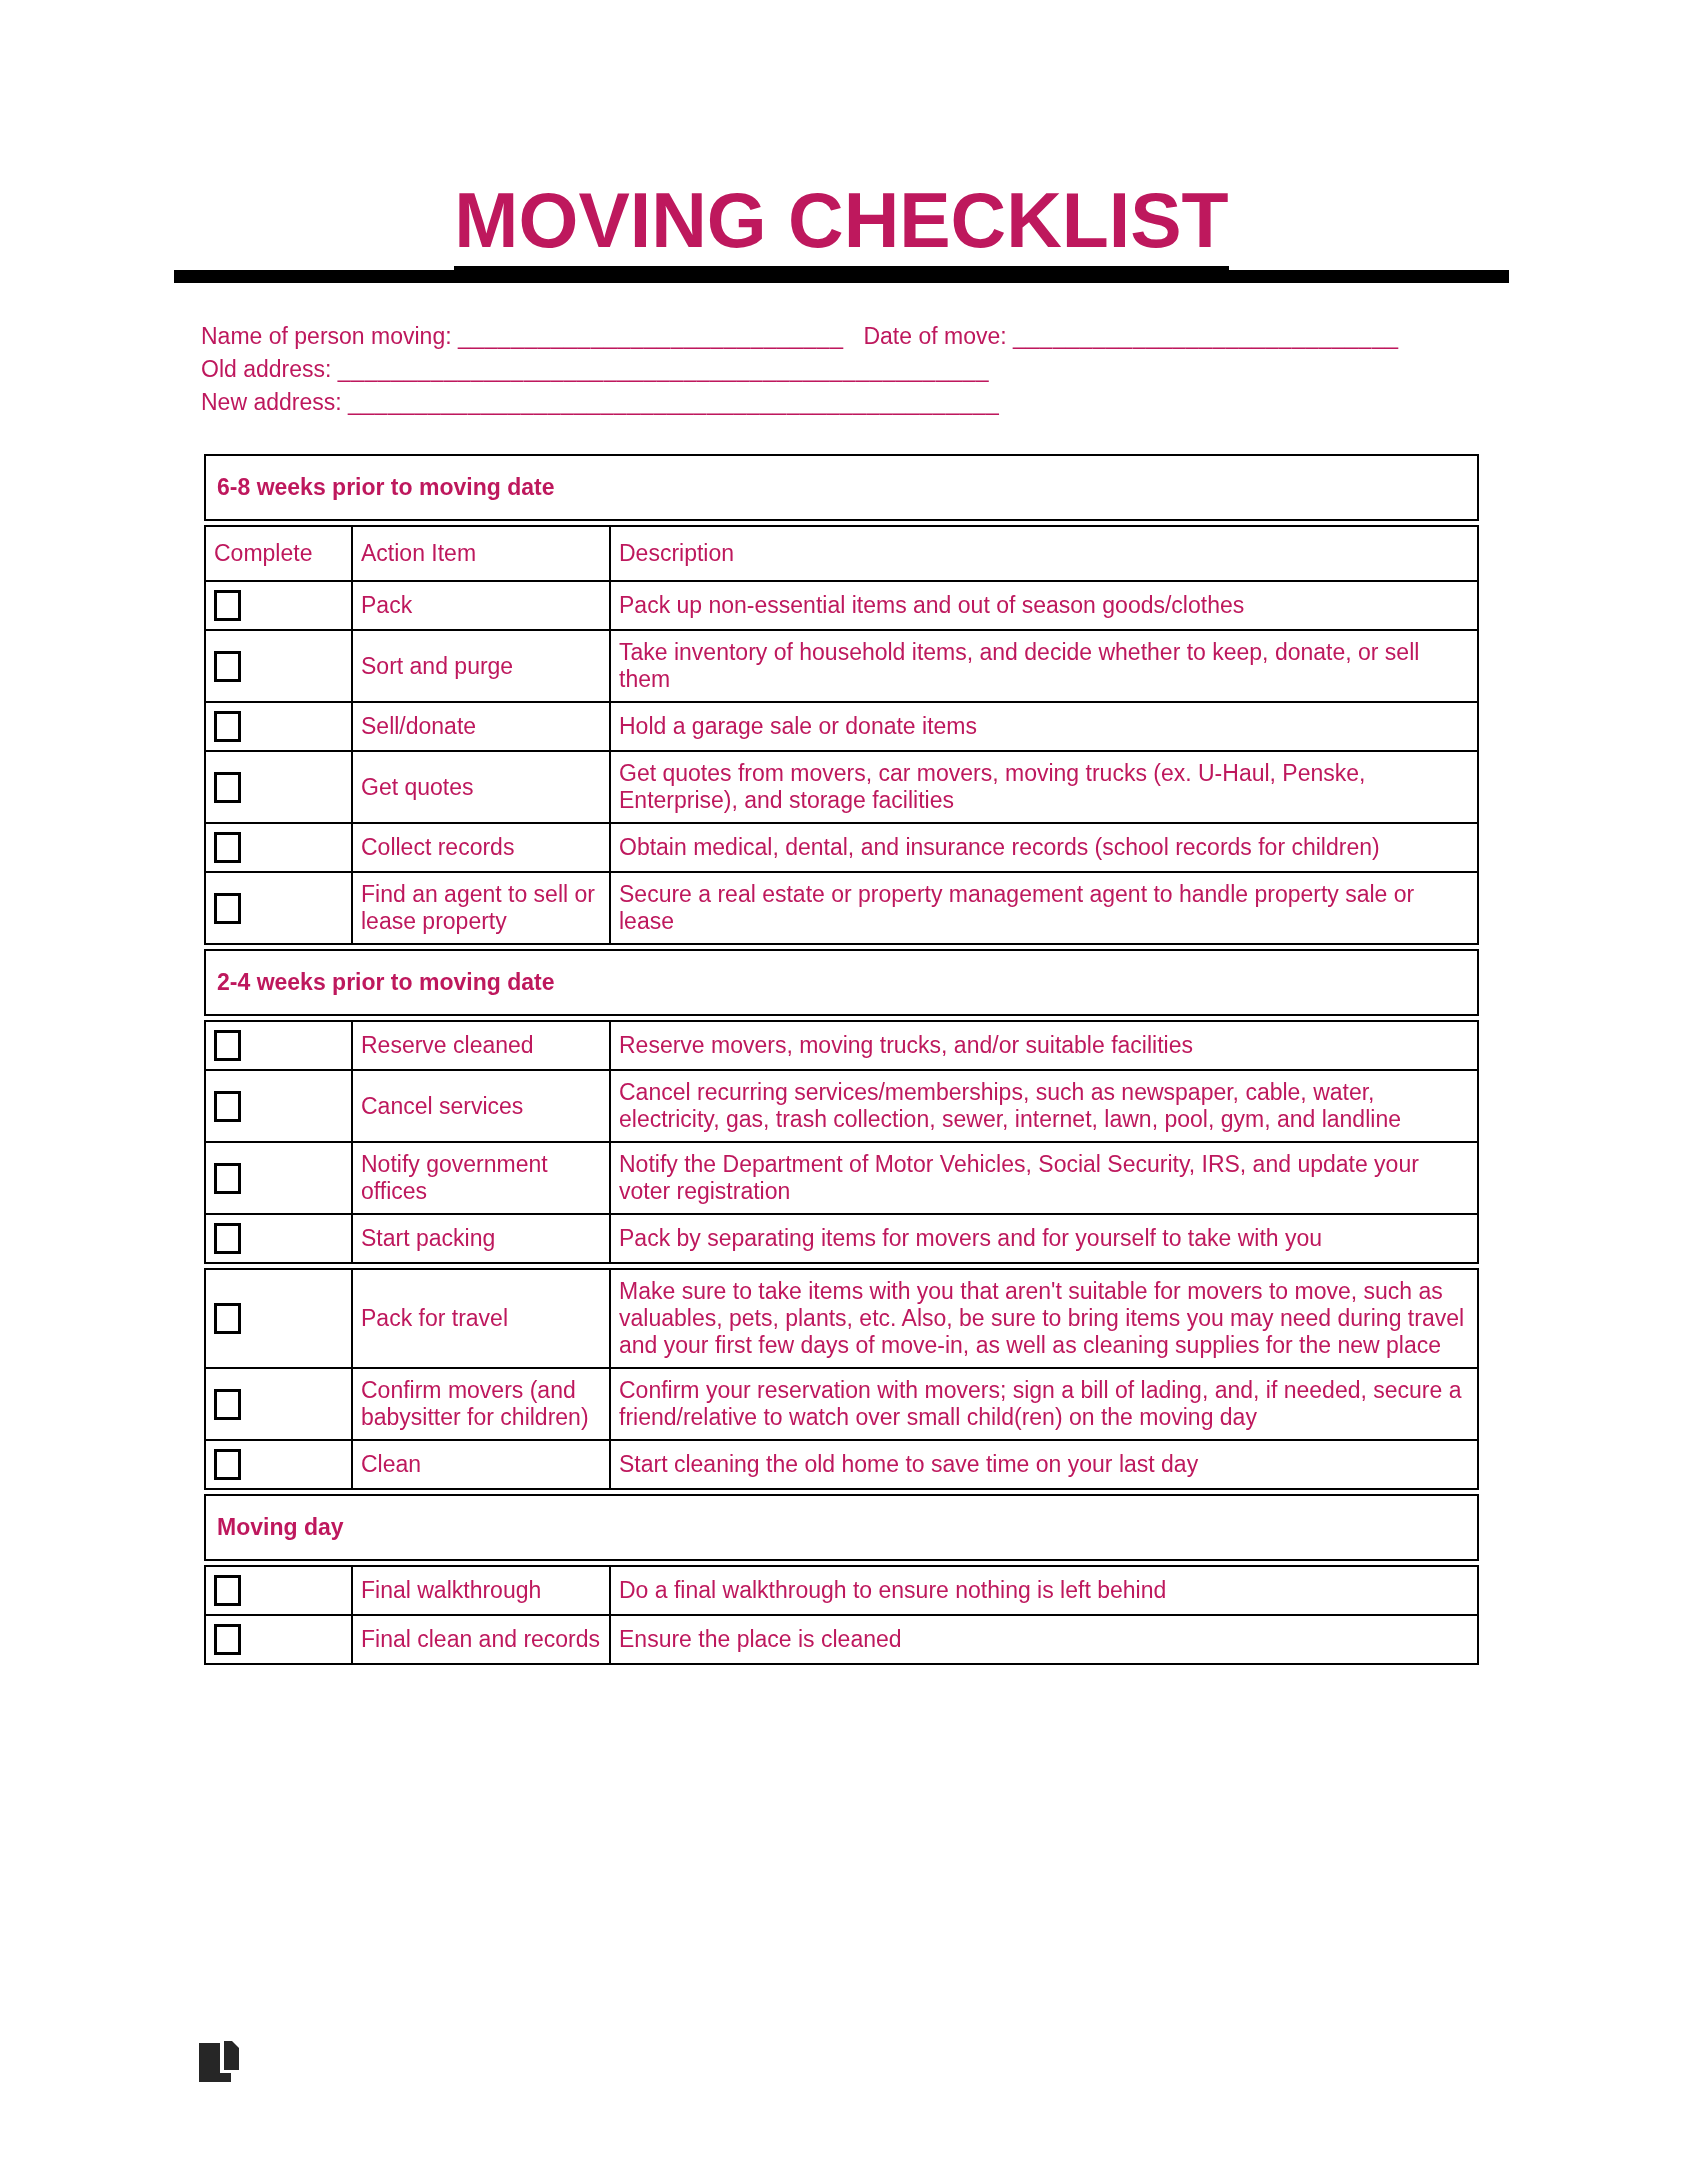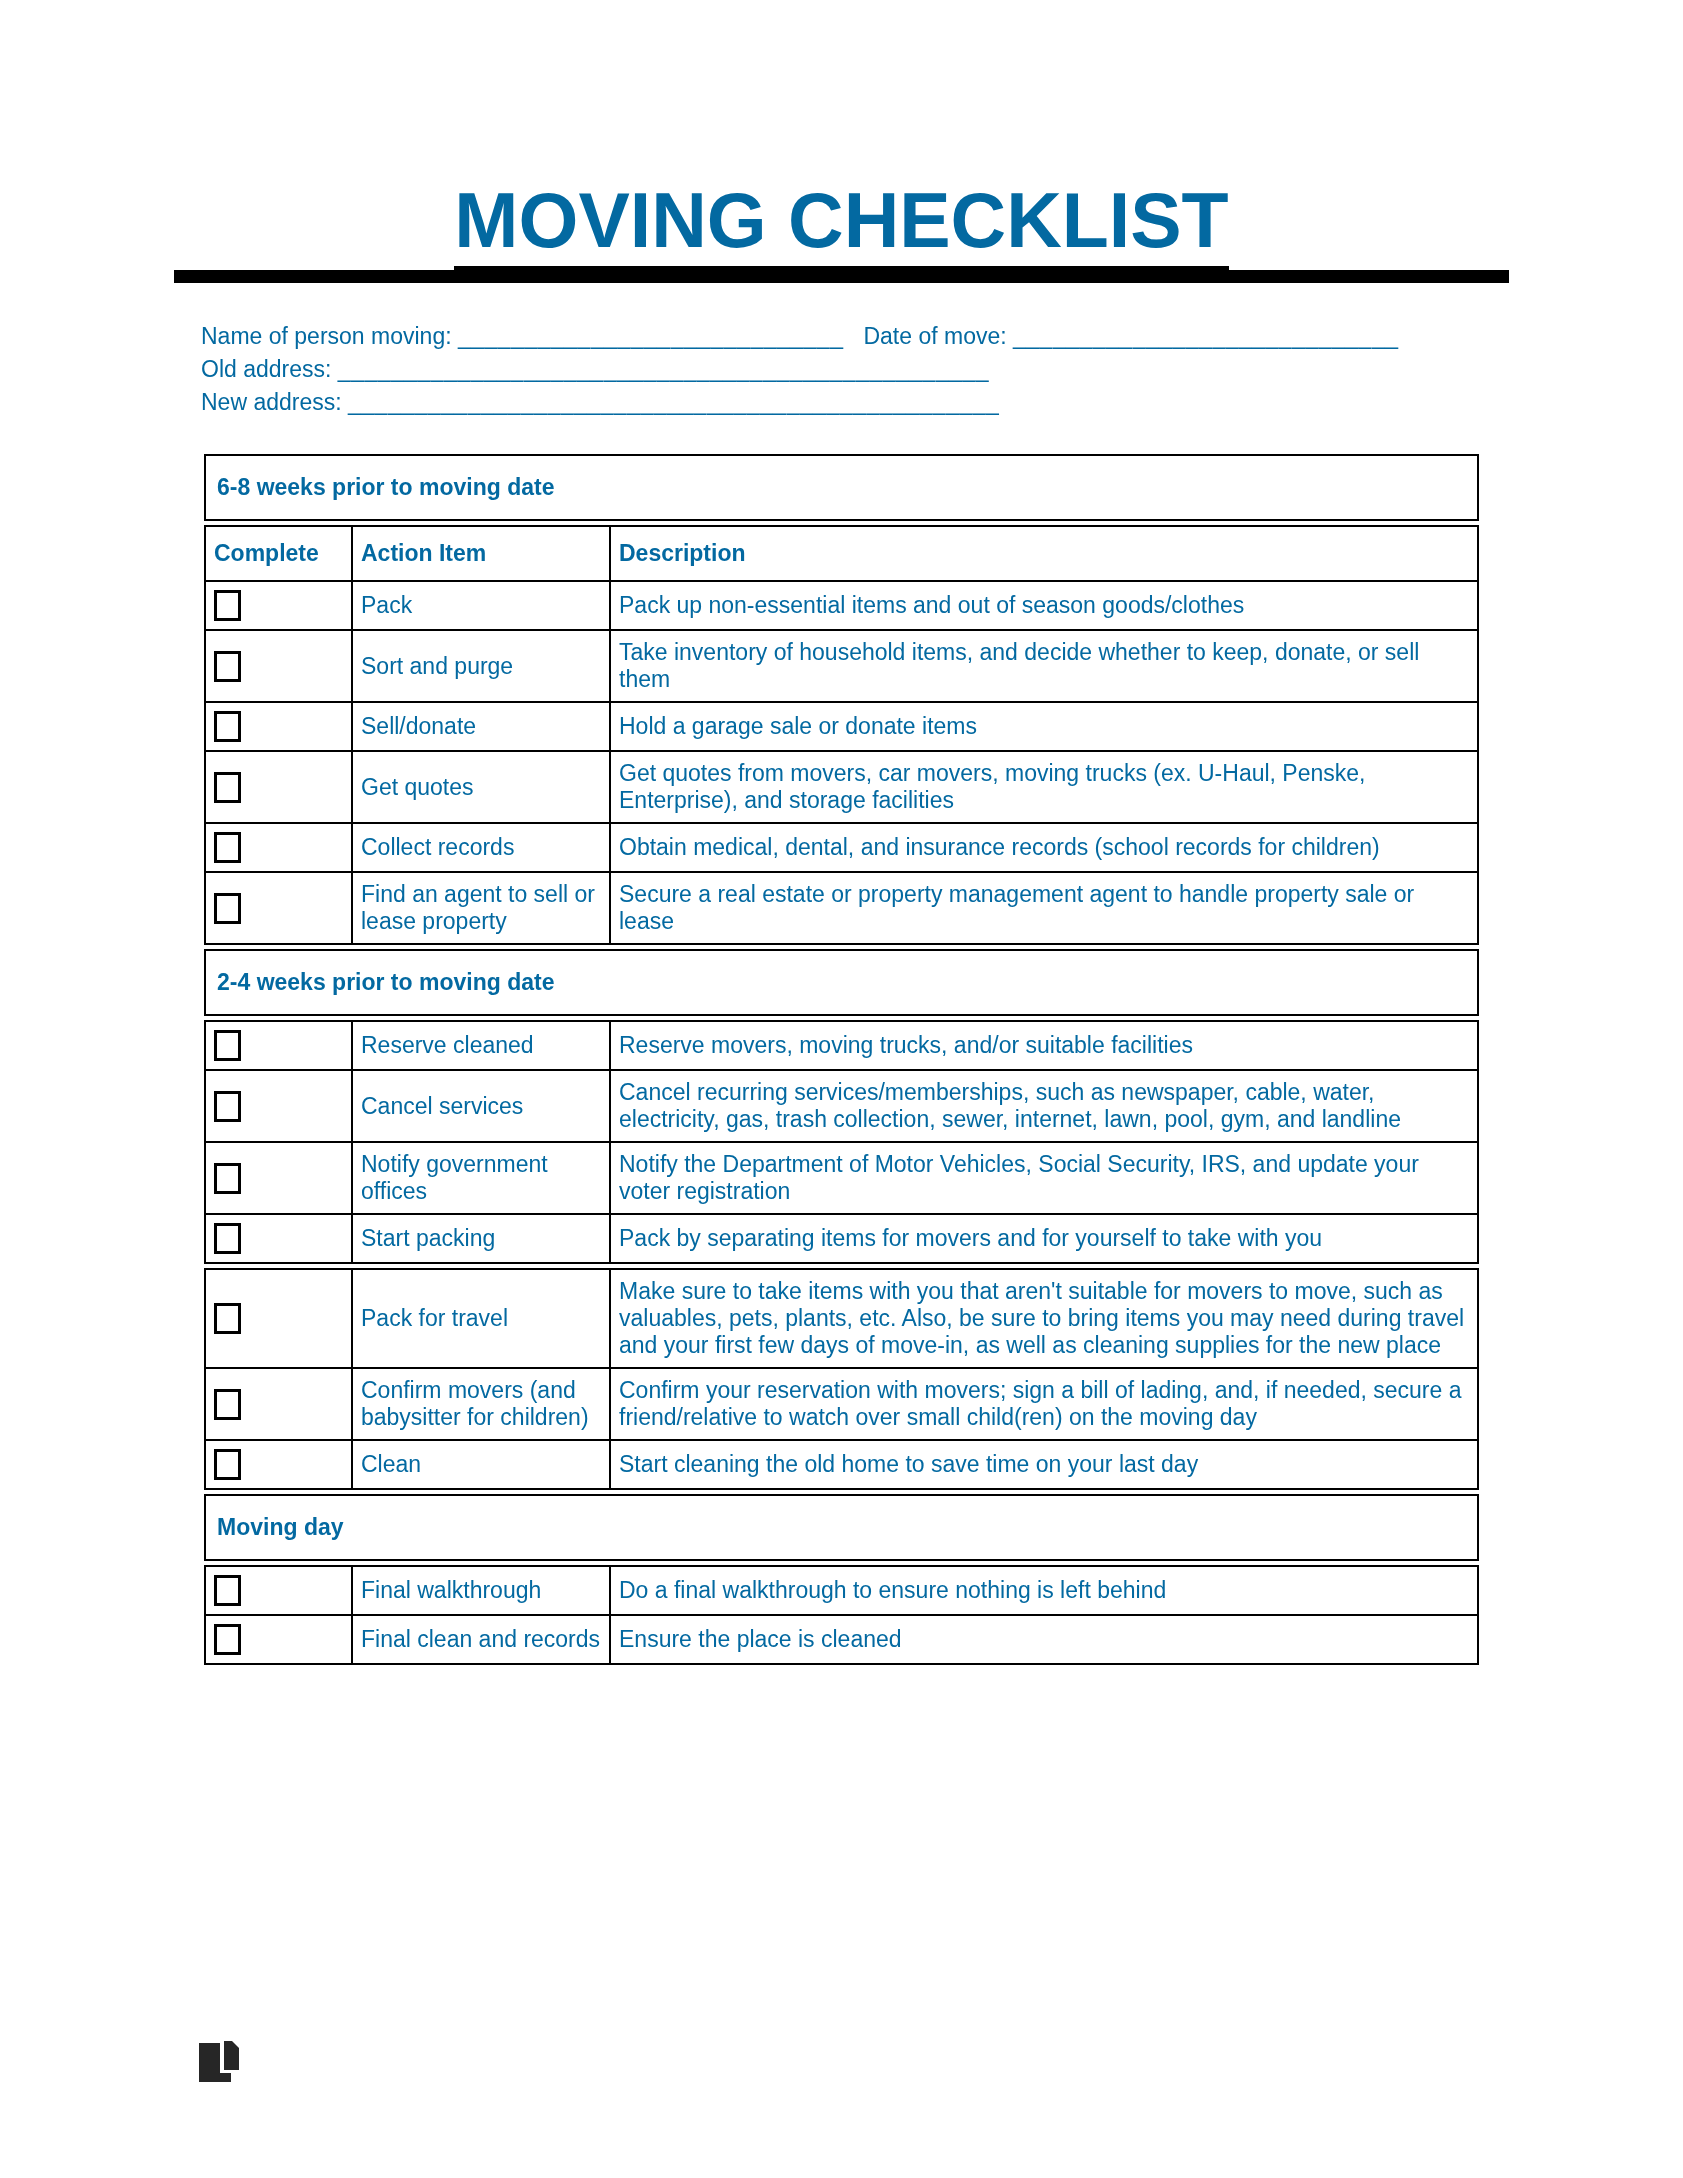--- a/index.html
+++ b/index.html
@@ -2,21 +2,21 @@
 <html><head>
 <meta charset="utf-8">
 <style>
   * { box-sizing: border-box; }
   html, body { margin: 0; padding: 0; background: #fff; }
   .page {
     position: relative;
     width: 1683px;
     height: 2178px;
     background: #ffffff;
-    color: #0369a1;
+    color: #be185d;
     font-family: "Liberation Sans", "DejaVu Sans", sans-serif;
     overflow: hidden;
   }
 
   
   h1.doc-title {
     margin: 0;
     padding-top: 182px;
     text-align: center;
     font-size: 77px;
@@ -66,21 +66,21 @@
   table.rows th, table.rows td {
     border: 2px solid #000;
     font-size: 23px;
     line-height: 27px;
     text-align: left;
     vertical-align: middle;
     padding: 8px 8px;
     overflow: hidden;
   }
   table.rows th {
-    font-weight: 700;
+    font-weight: 400;
     padding: 13px 8px;
   }
   td.cb-cell { text-align: center; padding: 6px 4px; }
   .checkbox {
     display: inline-block;
     width: 27px;
     height: 31px;
     border: 3px solid #000;
     background: #fff;
     vertical-align: middle;

